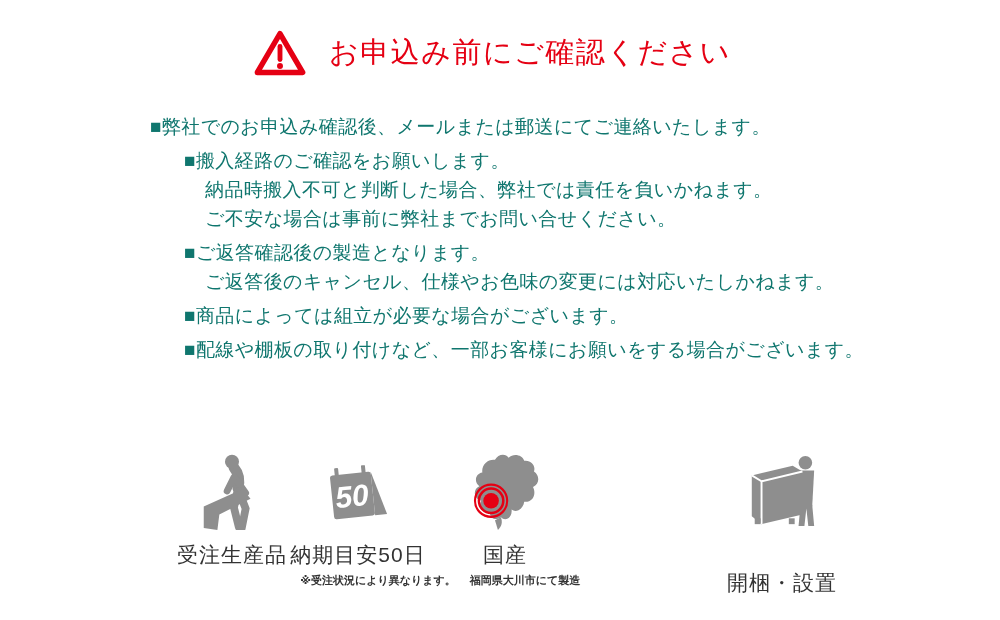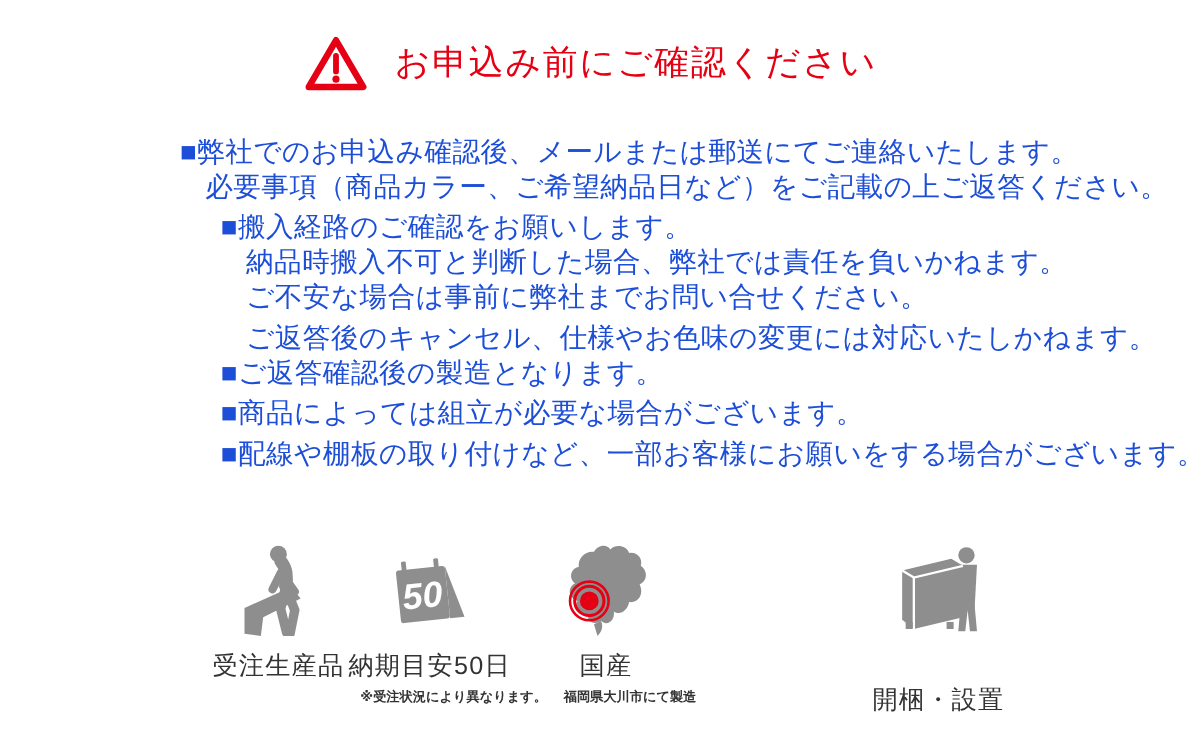--- a/index.html
+++ b/index.html
@@ -33,24 +33,24 @@
 
   
   .notices {
     position: absolute;
     left: 150px; top: 112px;
     width: 730px;
   }
   .notice-block + .notice-block { margin-top: 5px; margin-left: 34px; }
   .nline {
     margin: 0;
-    font-size: 23px;
+    font-size: 19px;
     line-height: 29px;
     letter-spacing: 0.4px;
-    color: #1d4ed8;
+    color: #0f766e;
     white-space: nowrap;
   }
   .nline.cont { padding-left: 21px; }
 
   
   .features {
     position: absolute;
     left: 0; top: 452px;
     width: 1000px; height: 150px;
   }
@@ -98,30 +98,29 @@
         <path d="M50 34 L50 58" stroke="#e50013" stroke-width="9" stroke-linecap="round"></path>
         <circle cx="50" cy="70" r="5.5" fill="#e50013"></circle>
       </svg>
     </span>
     <h1 class="page-title">お申込み前にご確認ください</h1>
   </div>
 
   <div class="notices">
     <div class="notice-block">
       <p class="nline head">■弊社でのお申込み確認後、メールまたは郵送にてご連絡いたします。</p>
-      <p class="nline cont">必要事項（商品カラー、ご希望納品日など）をご記載の上ご返答ください。</p>
     </div>
     <div class="notice-block">
       <p class="nline head">■搬入経路のご確認をお願いします。</p>
       <p class="nline cont">納品時搬入不可と判断した場合、弊社では責任を負いかねます。</p>
       <p class="nline cont">ご不安な場合は事前に弊社までお問い合せください。</p>
     </div>
     <div class="notice-block">
+      <p class="nline head">■ご返答確認後の製造となります。</p>
       <p class="nline cont">ご返答後のキャンセル、仕様やお色味の変更には対応いたしかねます。</p>
-      <p class="nline head">■ご返答確認後の製造となります。</p>
     </div>
     <div class="notice-block">
       <p class="nline head">■商品によっては組立が必要な場合がございます。</p>
     </div>
     <div class="notice-block">
       <p class="nline head">■配線や棚板の取り付けなど、一部お客様にお願いをする場合がございます。</p>
     </div>
   </div>
 
   <div class="features">

